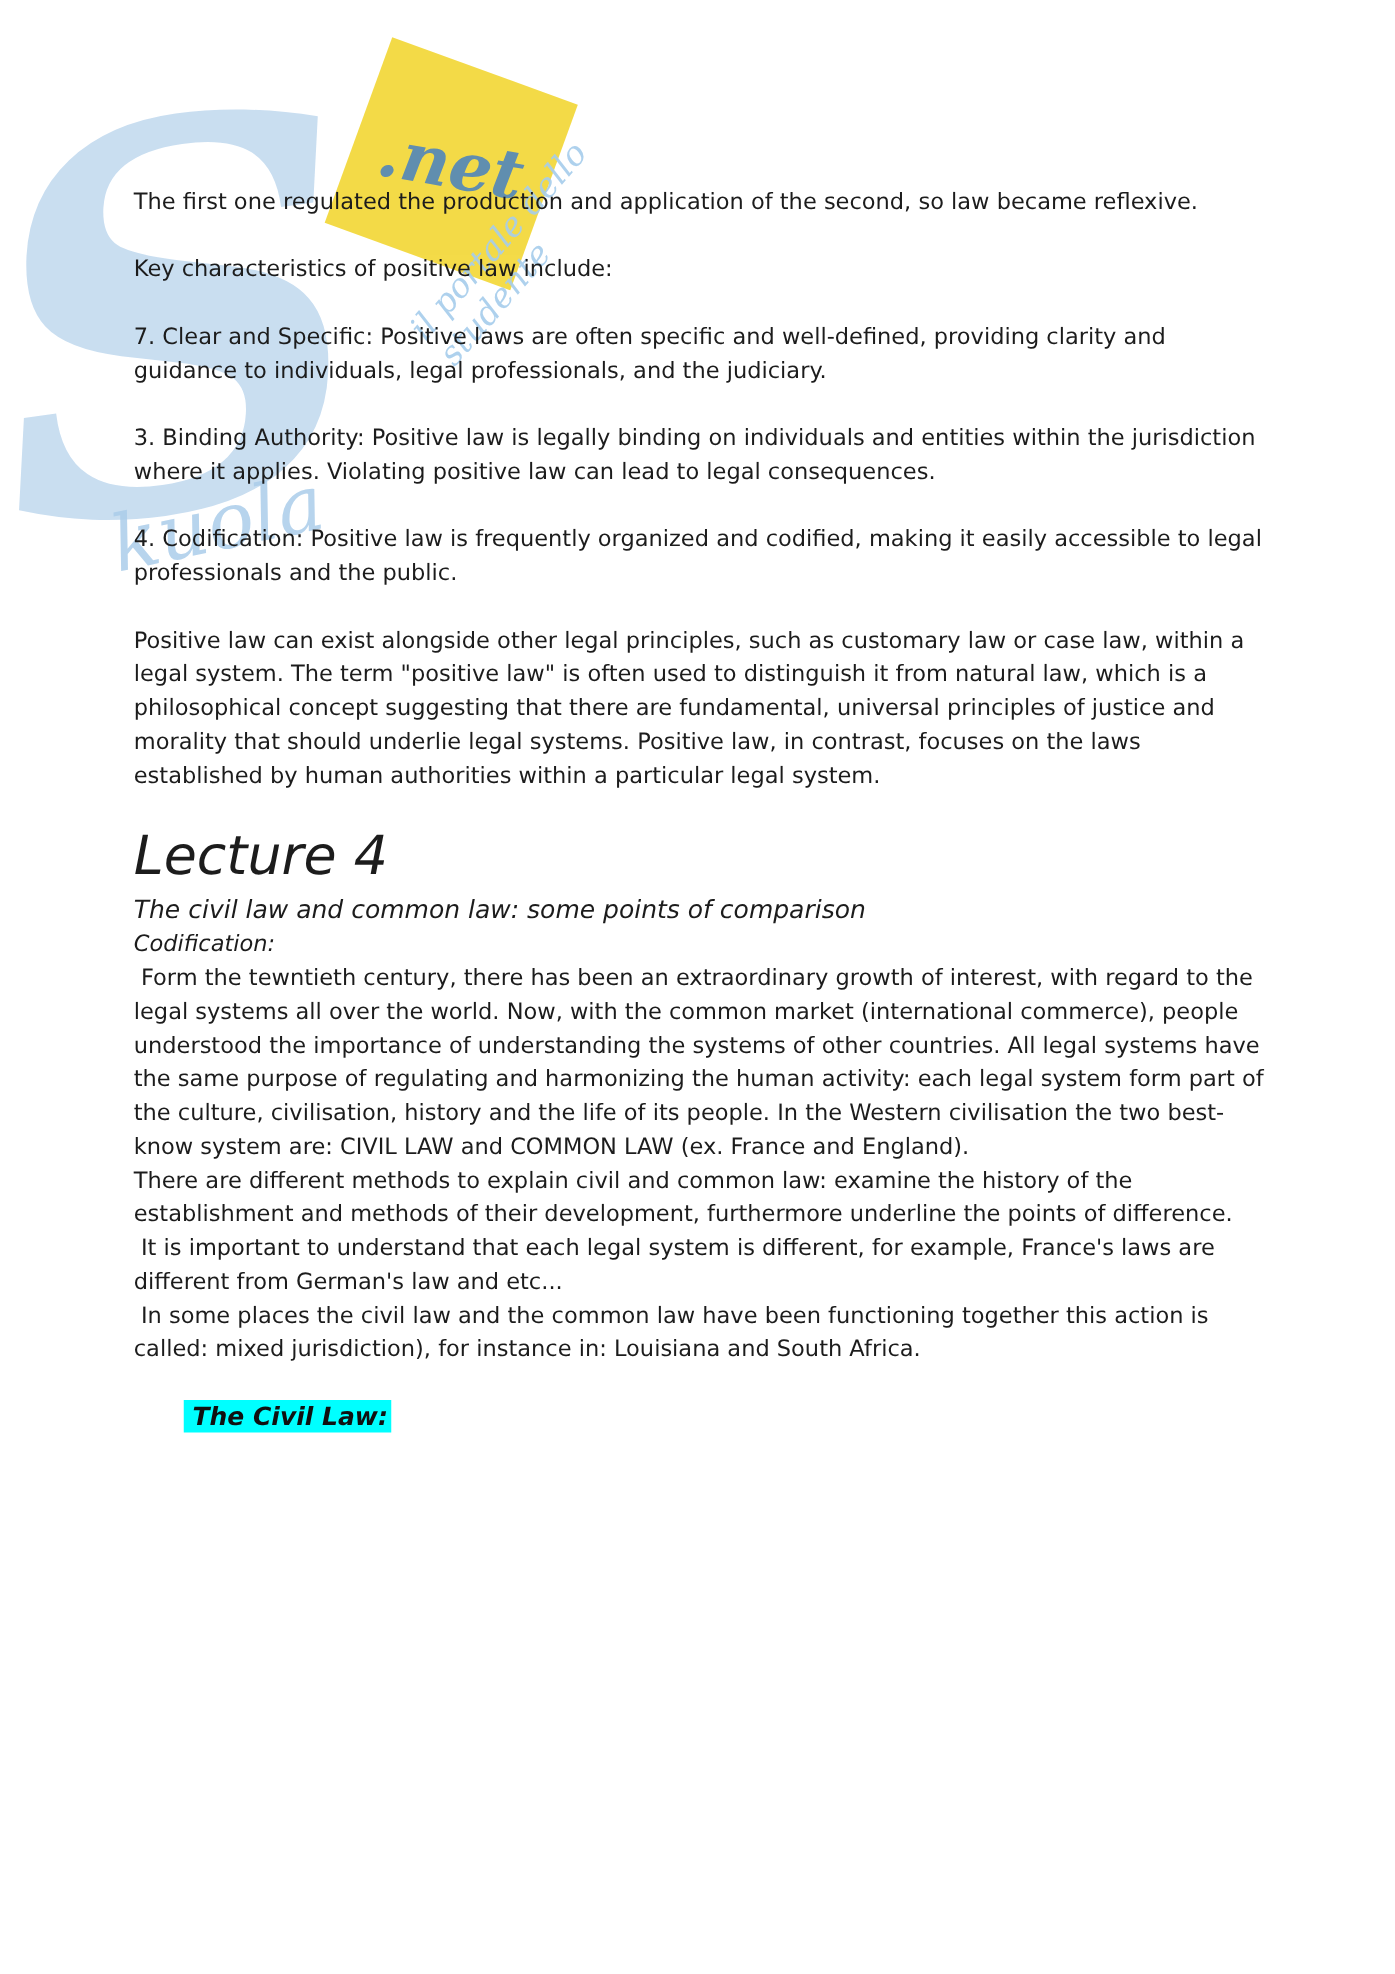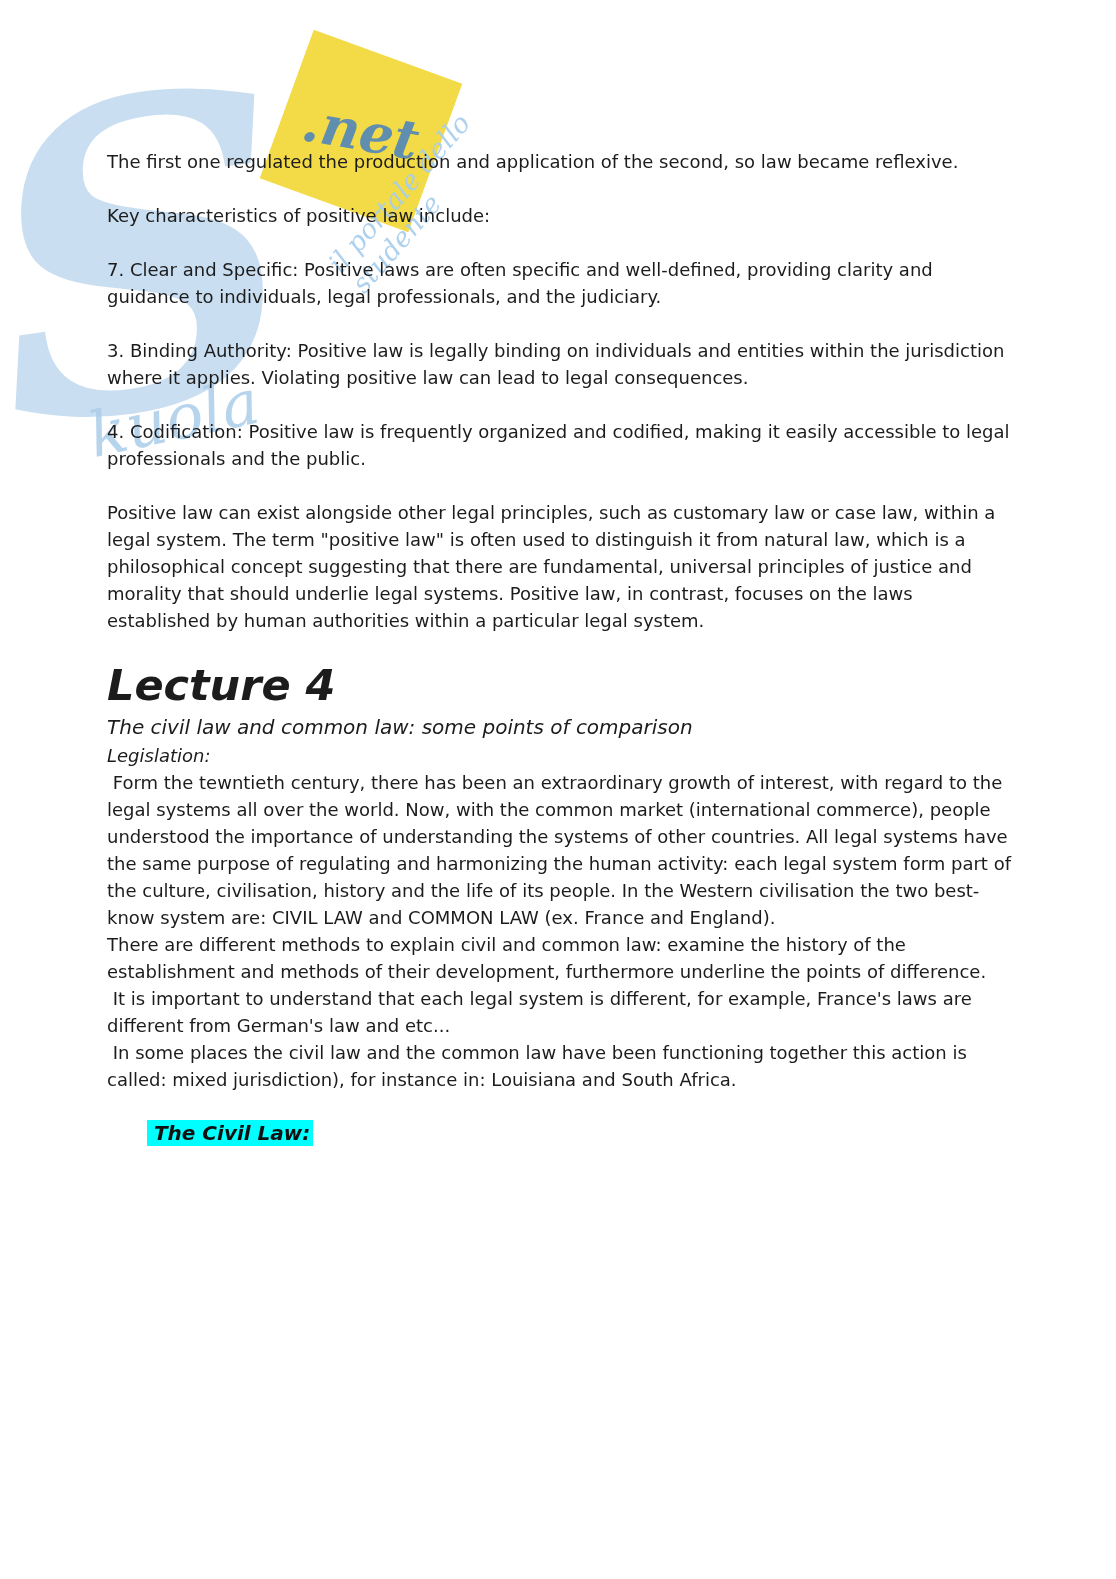--- a/index.html
+++ b/index.html
@@ -90,21 +90,21 @@
     font-size: 18px;
     line-height: 27px;
     margin-top: 32px;
   }
   .doc p { margin: 0 0 27px 0; }
   .doc p.tight { margin: 0; }
   .h1 {
     font-size: 43px;
     line-height: 48px;
     font-style: italic;
-    font-weight: bold;
+    font-weight: normal;
     margin: 6px 0 4px 0;
     color: #1c1c1c;
   }
   .h2 {
     font-size: 20px;
     line-height: 29px;
     font-style: italic;
     font-weight: normal;
     margin: 0;
   }
@@ -134,21 +134,21 @@
 <main class="doc">
   <p class="para">The first one regulated the production and application of the second, so law became reflexive.</p>
   <p class="para">Key characteristics of positive law include:</p>
   <p class="para">7. Clear and Specific: Positive laws are often specific and well-defined, providing clarity and guidance to individuals, legal professionals, and the judiciary.</p>
   <p class="para">3. Binding Authority: Positive law is legally binding on individuals and entities within the jurisdiction where it applies. Violating positive law can lead to legal consequences.</p>
   <p class="para">4. Codification: Positive law is frequently organized and codified, making it easily accessible to legal professionals and the public.</p>
   <p class="para">Positive law can exist alongside other legal principles, such as customary law or case law, within a legal system. The term "positive law" is often used to distinguish it from natural law, which is a philosophical concept suggesting that there are fundamental, universal principles of justice and morality that should underlie legal systems. Positive law, in contrast, focuses on the laws established by human authorities within a particular legal system.</p>
 
   <h1 class="h1">Lecture 4</h1>
   <h2 class="h2">The civil law and common law: some points of comparison</h2>
-  <p class="intro tight">Legislation:</p>
+  <p class="intro tight">Codification:</p>
 
   <p class="tight">&nbsp;Form the tewntieth century, there has been an extraordinary growth of interest, with regard to the legal systems all over the world. Now, with the common market (international commerce), people understood the importance of understanding the systems of other countries. All legal systems have the same purpose of regulating and harmonizing the human activity: each legal system form part of the culture, civilisation, history and the life of its people. In the Western civilisation the two best-know system are: CIVIL LAW and COMMON LAW (ex. France and England).</p>
   <p class="tight">There are different methods to explain civil and common law: examine the history of the establishment and methods of their development, furthermore underline the points of difference.</p>
   <p class="tight">&nbsp;It is important to understand that each legal system is different, for example, France's laws are different from German's law and etc...</p>
   <p class="tight">&nbsp;In some places the civil law and the common law have been functioning together this action is called: mixed jurisdiction), for instance in: Louisiana and South Africa.</p>
 
   <p class="hl-line">
     <span class="hl">&nbsp;The Civil Law:</span>
   </p>
 </main>

